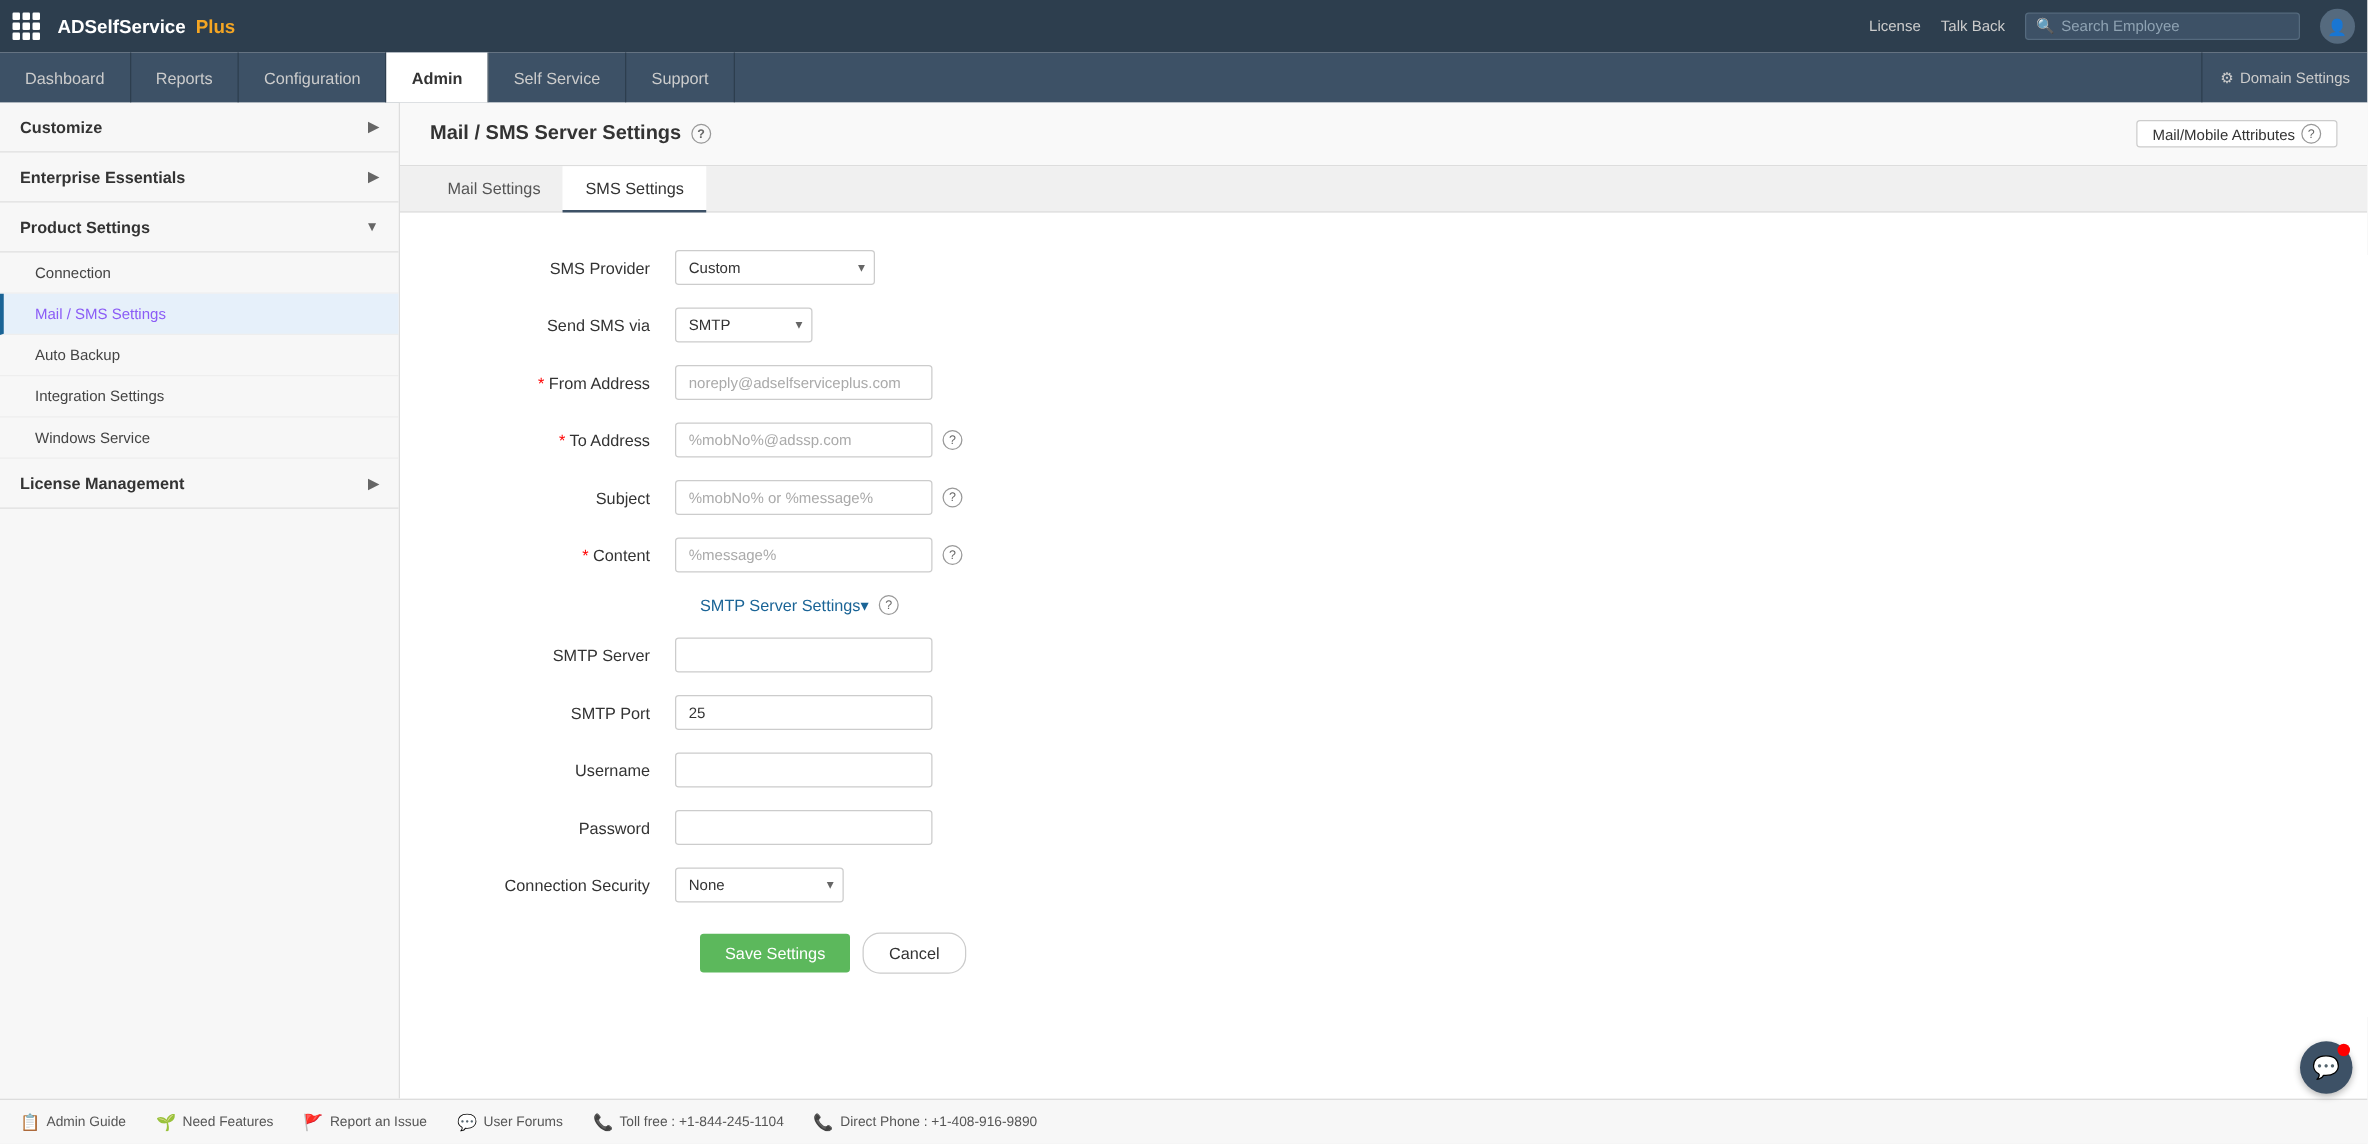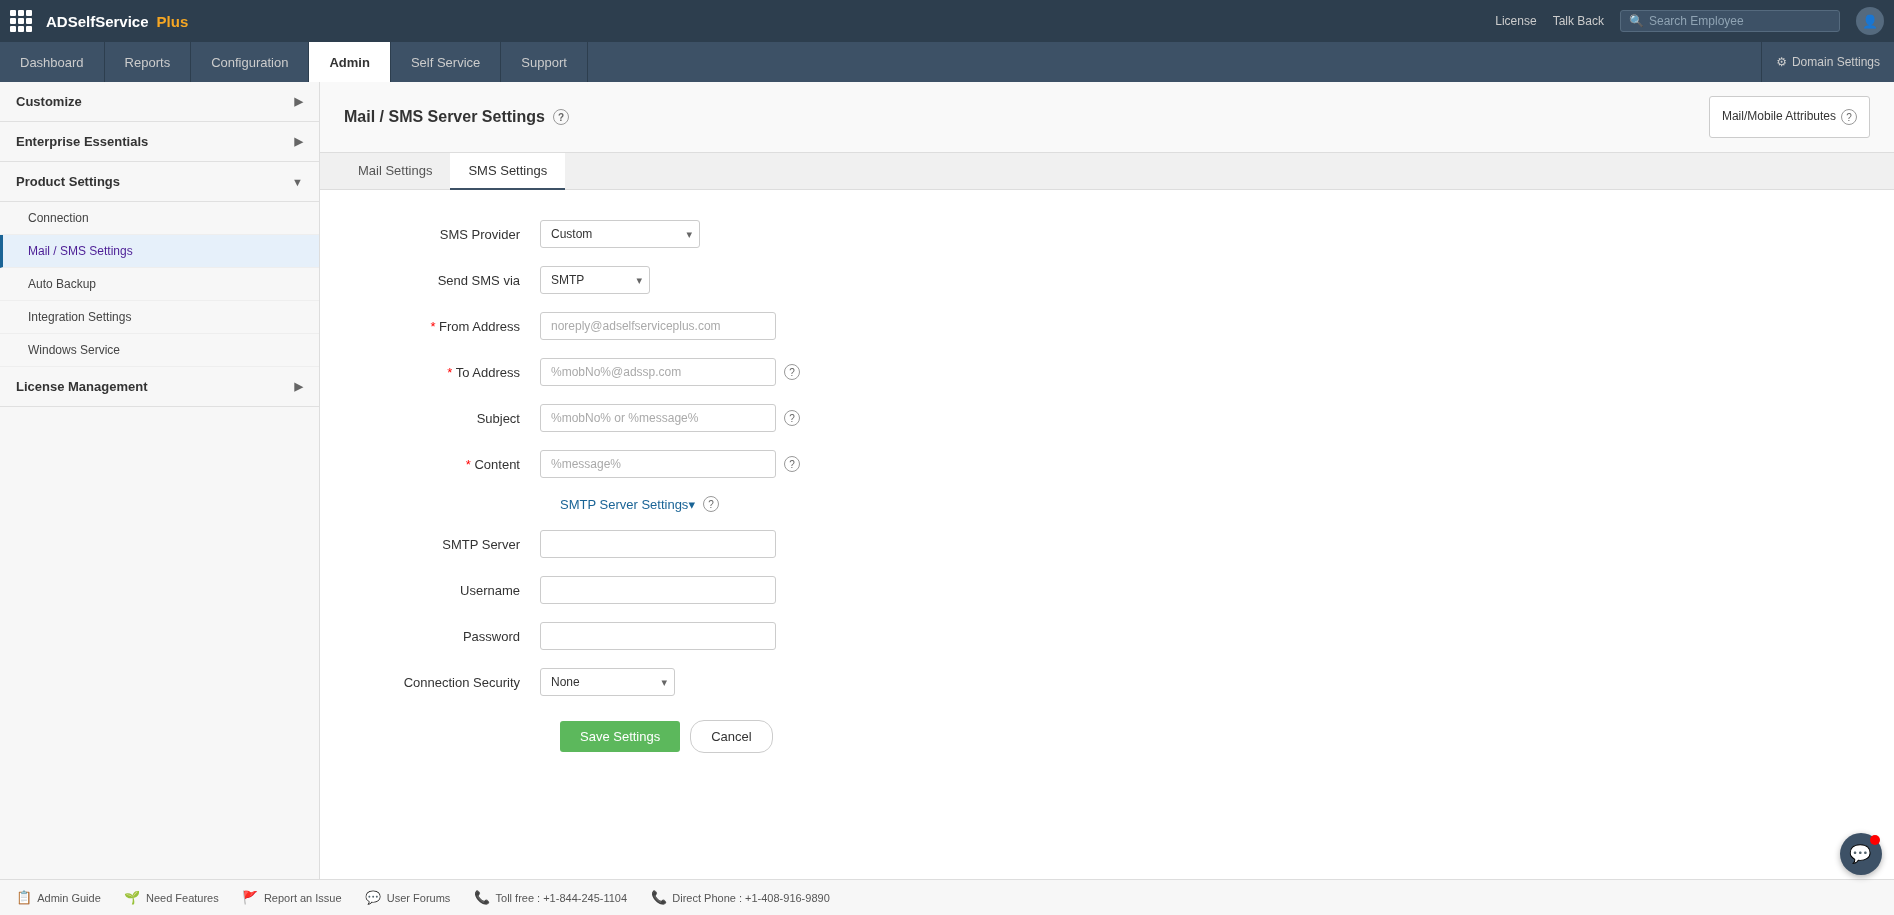--- a/index.html
+++ b/index.html
@@ -138,21 +138,21 @@
     .sidebar-arrow { font-size: 11px; color: #666; }
     .sidebar-item {
       padding: 9px 16px 9px 28px;
       font-size: 12px;
       color: #444;
       cursor: pointer;
       border-bottom: 1px solid #eee;
     }
     .sidebar-item.active {
       background: #e6f0fa;
-      color: #4c1d95;
+      color: #8b5cf6;
       border-left: 3px solid #1a6496;
       padding-left: 25px;
     }
 
     
     .content-area {
       flex: 1;
       overflow-y: auto;
       background: white;
     }
@@ -178,23 +178,23 @@
       justify-content: center;
       width: 16px; height: 16px;
       border: 1px solid #999;
       border-radius: 50%;
       font-size: 10px;
       color: #666;
       cursor: pointer;
     }
     .mail-mobile-btn {
       display: flex;
-      align-items: flex-start;
+      align-items: flex-end;
       gap: 5px;
-      padding: 12px 12px;
+      padding: 2px 12px;
       border: 1px solid #ccc;
       background: white;
       border-radius: 3px;
       font-size: 12px;
       color: #333;
       cursor: pointer;
     }
 
     
     .tabs-bar {
@@ -239,21 +239,21 @@
       content: '* ';
       color: red;
     }
     .form-input {
       border: 1px solid #ccc;
       border-radius: 3px;
       padding: 6px 10px;
       font-size: 12px;
       color: #333;
       outline: none;
-      width: 236px;
+      width: 206px;
     }
     .form-input::placeholder { color: #aaa; }
     .form-select {
       border: 1px solid #ccc;
       border-radius: 3px;
       padding: 6px 10px;
       font-size: 12px;
       color: #333;
       background: white;
       cursor: pointer;
@@ -526,20 +526,24 @@
           <span>▾</span>
         </a>
         <span class="form-help" style="margin-left:8px;">?</span>
       </div>
 
       <div class="form-row">
         <div class="form-label">SMTP Server</div>
         <input type="text" class="form-input" style="">
       </div>
 
+      <div class="form-row">
+        <div class="form-label">SMTP Port</div>
+        <input type="text" class="form-input" value="25" style="">
+      </div>
 
       <div class="form-row">
         <div class="form-label">Username</div>
         <input type="text" class="form-input" style="">
       </div>
 
       <div class="form-row">
         <div class="form-label">Password</div>
         <input type="password" class="form-input" style="">
       </div>

